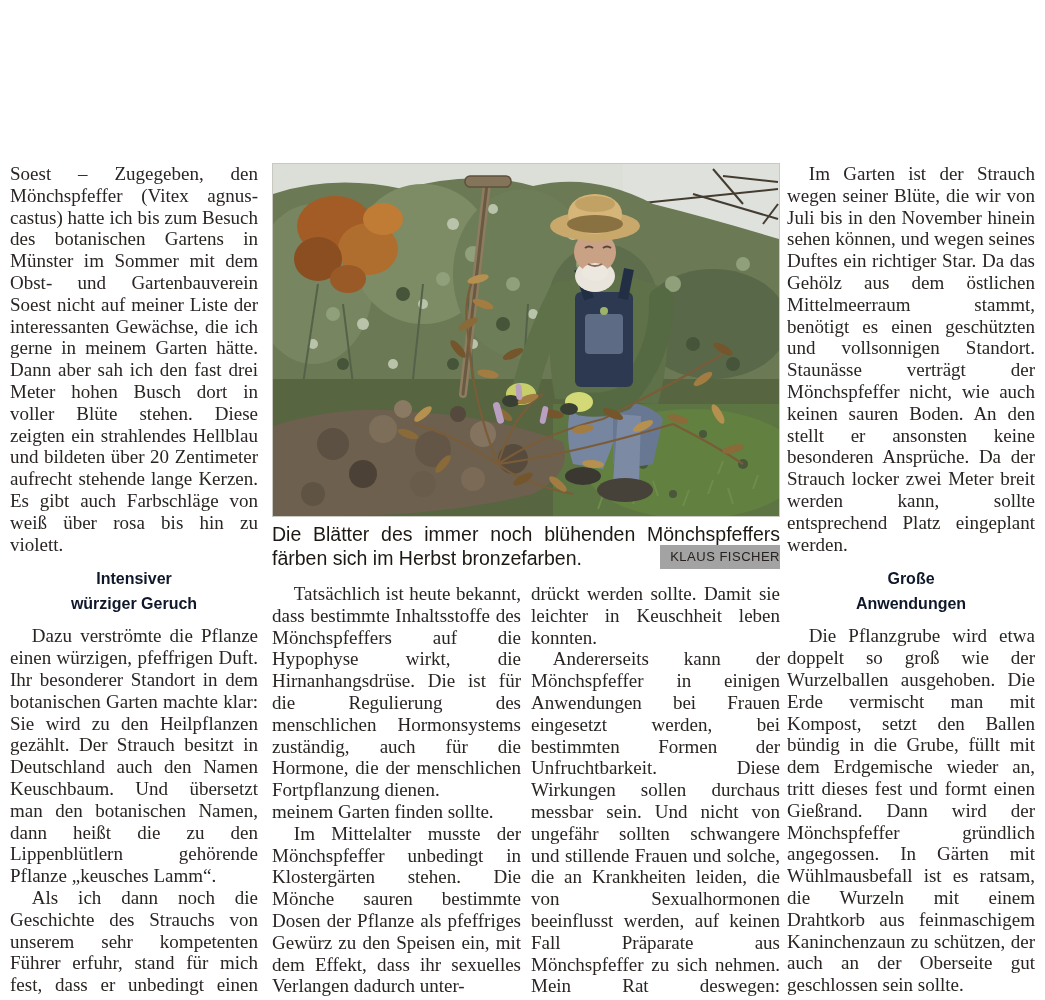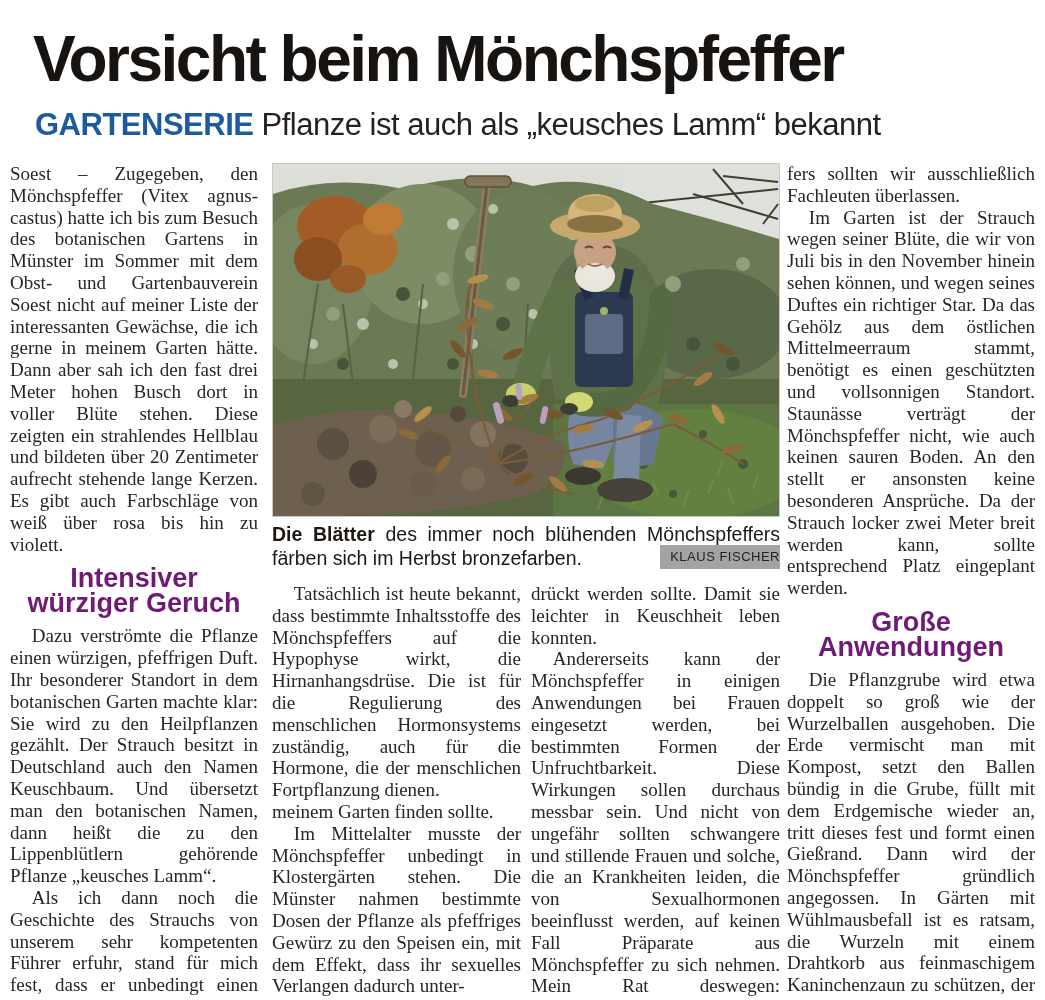--- a/index.html
+++ b/index.html
@@ -16,43 +16,41 @@
   .kicker{font-weight:bold;}
   
   .col{position:absolute;top:163px;width:248px;font-size:19px;line-height:21.8px;
        text-align:justify;}
   .col1{left:10px;}
   .col4{left:787px;}
   .middle{position:absolute;left:272px;top:163px;width:508px;}
   .blk{margin:0;}
   .blk.indent{text-indent:1.15em;}
   .blk.heading{font-family:"Liberation Sans",sans-serif;font-weight:bold;
-               font-size:27px;line-height:25px;text-align:center;color:#701a75;
+               font-size:16px;line-height:25px;text-align:center;color:#0f172a;
                white-space:pre-line;margin:11px 0 9px 0;}
   .lead-word{font-weight:normal;}
   
   .photo-wrap{width:508px;height:354px;border:1px solid #c9c9c2;box-sizing:border-box;
               overflow:hidden;}
   .photo-wrap svg{display:block;}
   .caption{position:relative;margin-top:5px;width:508px;
            font-family:"Liberation Sans",sans-serif;font-size:19.5px;line-height:24px;
            color:#1d1813;text-align:justify;}
   .caption .credit{position:absolute;right:0;bottom:1px;font-size:13px;
                    letter-spacing:0.5px;background:#a3a3a3;padding-left:10px;color:#26211e;}
   .below-cols{display:flex;gap:10px;margin-top:13px;}
   .below-cols .bcol{width:249px;font-size:19px;line-height:21.8px;text-align:justify;}
 </style>
 </head>
 <body>
 
 <div class="page">
 
-  <h1 class="headline">Vorsicht beim Mönchspfeffer</h1>
-
-  <div class="subhead"><span class="kicker" style="color:#1d5b9e;">GARTENSERIE</span><span> Pflanze ist auch als „keusches Lamm“ bekannt</span></div>
+
 
   <div class="col col1">
       <div class="blk lead"><span class="lead-word">Soest</span> – Zugegeben, den Mönchspfeffer (Vitex agnus-castus) hatte ich bis zum Besuch des botanischen Gartens in Münster im Sommer mit dem Obst- und Gartenbauverein Soest nicht auf meiner Liste der interessanten Gewächse, die ich gerne in meinem Garten hätte. Dann aber sah ich den fast drei Meter hohen Busch dort in voller Blüte stehen. Diese zeigten ein strahlendes Hellblau und bildeten über 20 Zentimeter aufrecht stehende lange Kerzen. Es gibt auch Farbschläge von weiß über rosa bis hin zu violett.</div>
       <div class="blk heading">Intensiver
 würziger Geruch</div>
       <div class="blk para indent">Dazu verströmte die Pflanze einen würzigen, pfeffrigen Duft. Ihr besonderer Standort in dem botanischen Garten machte klar: Sie wird zu den Heilpflanzen gezählt. Der Strauch besitzt in Deutschland auch den Namen Keuschbaum. Und übersetzt man den botanischen Namen, dann heißt die zu den Lippenblütlern gehörende Pflanze „keusches Lamm“.</div>
       <div class="blk para indent">Als ich dann noch die Geschichte des Strauchs von unserem sehr kompetenten Führer erfuhr, stand für mich fest, dass er unbedingt einen Platz in</div>
     </div>
 
   <div class="middle">
@@ -254,36 +252,35 @@
           </g>
           <g fill="#b9a0c0">
             <rect x="222" y="238" width="7" height="22" rx="3.5" transform="rotate(-15 225 249)"></rect>
             <rect x="268" y="242" width="6" height="18" rx="3" transform="rotate(12 271 251)"></rect>
             <rect x="243" y="220" width="6" height="16" rx="3" transform="rotate(-5 246 228)"></rect>
           </g>
         </g>
       </svg>
     </div>
 
-    <div class="caption"><span class="lead-word" style="font-weight:bold">Die Blätter</span><span> des immer noch blühenden Mönchspfeffers färben sich im Herbst bronzefarben.</span><span class="credit">KLAUS FISCHER</span></div>
+    <div class="caption"><span class="lead-word" style="font-weight:normal">Die Blätter</span><span> des immer noch blühenden Mönchspfeffers färben sich im Herbst bronzefarben.</span><span class="credit">KLAUS FISCHER</span></div>
 
     <div class="below-cols">
       <div class="bcol">
           <div class="blk para indent">Tatsächlich ist heute bekannt, dass bestimmte Inhaltsstoffe des Mönchspfeffers auf die Hypophyse wirkt, die Hirnanhangsdrüse. Die ist für die Regulierung des menschlichen Hormonsystems zuständig, auch für die Hormone, die der menschlichen Fortpflanzung dienen.</div>
           <div class="blk para">meinem Garten finden sollte.</div>
-          <div class="blk para indent">Im Mittelalter musste der Mönchspfeffer unbedingt in Klostergärten stehen. Die Münster nahmen bestimmte Dosen der Pflanze als pfeffriges Gewürz zu den Speisen ein, mit dem Effekt, dass ihr sexuelles Verlangen dadurch unter-</div>
+          <div class="blk para indent">Im Mittelalter musste der Mönchspfeffer unbedingt in Klostergärten stehen. Die Mönche sauren bestimmte Dosen der Pflanze als pfeffriges Gewürz zu den Speisen ein, mit dem Effekt, dass ihr sexuelles Verlangen dadurch unter-</div>
         </div>
       <div class="bcol">
           <div class="blk para">drückt werden sollte. Damit sie leichter in Keuschheit leben konnten.</div>
           <div class="blk para indent">Andererseits kann der Mönchspfeffer in einigen Anwendungen bei Frauen eingesetzt werden, bei bestimmten Formen der Unfruchtbarkeit. Diese Wirkungen sollen durchaus messbar sein. Und nicht von ungefähr sollten schwangere und stillende Frauen und solche, die an Krankheiten leiden, die von Sexualhormonen beeinflusst werden, auf keinen Fall Präparate aus Mönchspfeffer zu sich nehmen. Mein Rat deswegen: Medizinische Anwendungen des Mönchspfef-</div>
         </div>
     </div>
   </div>
 
   <div class="col col4">
-      <div class="blk para">fers sollten wir ausschließlich Fachleuten überlassen.</div>
       <div class="blk para indent">Im Garten ist der Strauch wegen seiner Blüte, die wir von Juli bis in den November hinein sehen können, und wegen seines Duftes ein richtiger Star. Da das Gehölz aus dem östlichen Mittelmeerraum stammt, benötigt es einen geschützten und vollsonnigen Standort. Staunässe verträgt der Mönchspfeffer nicht, wie auch keinen sauren Boden. An den stellt er ansonsten keine besonderen Ansprüche. Da der Strauch locker zwei Meter breit werden kann, sollte entsprechend Platz eingeplant werden.</div>
       <div class="blk heading">Große
 Anwendungen</div>
       <div class="blk para indent">Die Pflanzgrube wird etwa doppelt so groß wie der Wurzelballen ausgehoben. Die Erde vermischt man mit Kompost, setzt den Ballen bündig in die Grube, füllt mit dem Erdgemische wieder an, tritt dieses fest und formt einen Gießrand. Dann wird der Mönchspfeffer gründlich angegossen. In Gärten mit Wühlmausbefall ist es ratsam, die Wurzeln mit einem Drahtkorb aus feinmaschigem Kaninchenzaun zu schützen, der auch an der Oberseite gut geschlossen sein sollte.</div>
     </div>
 
 </div>
 
 </body></html>

